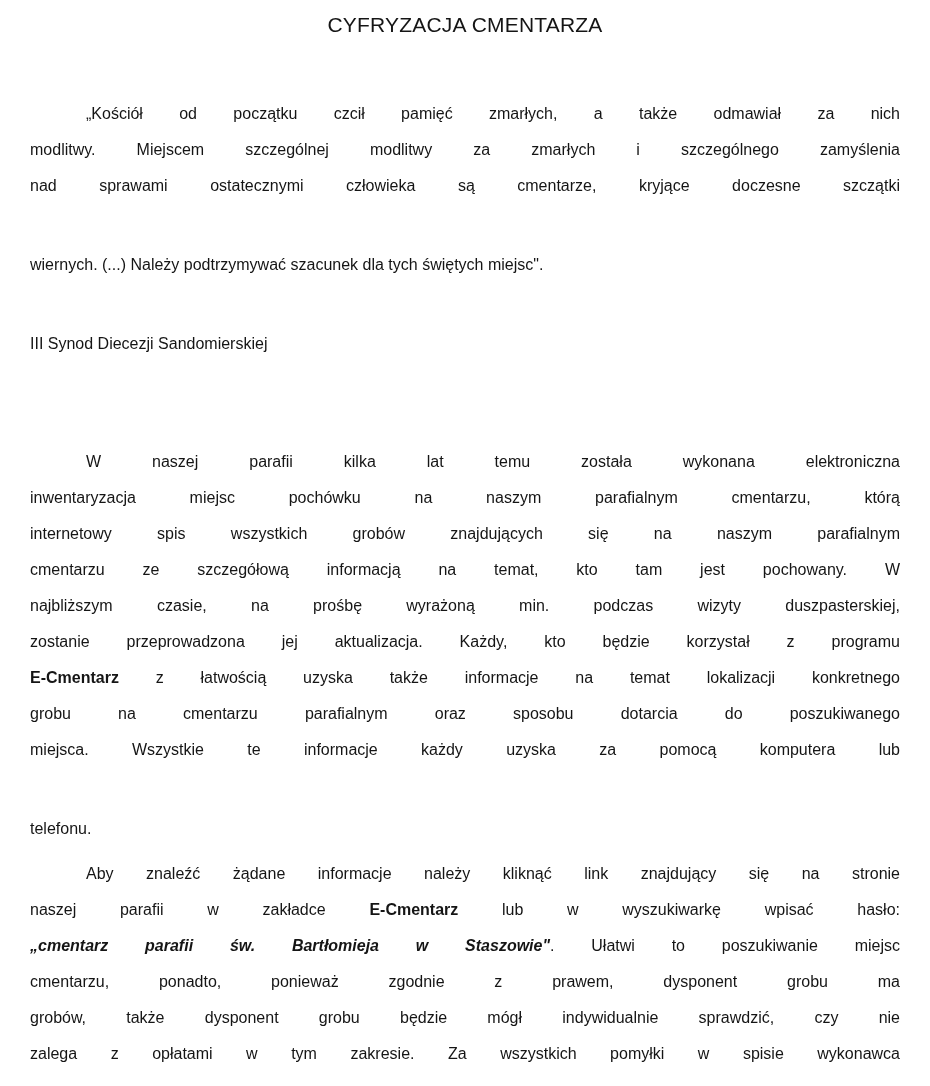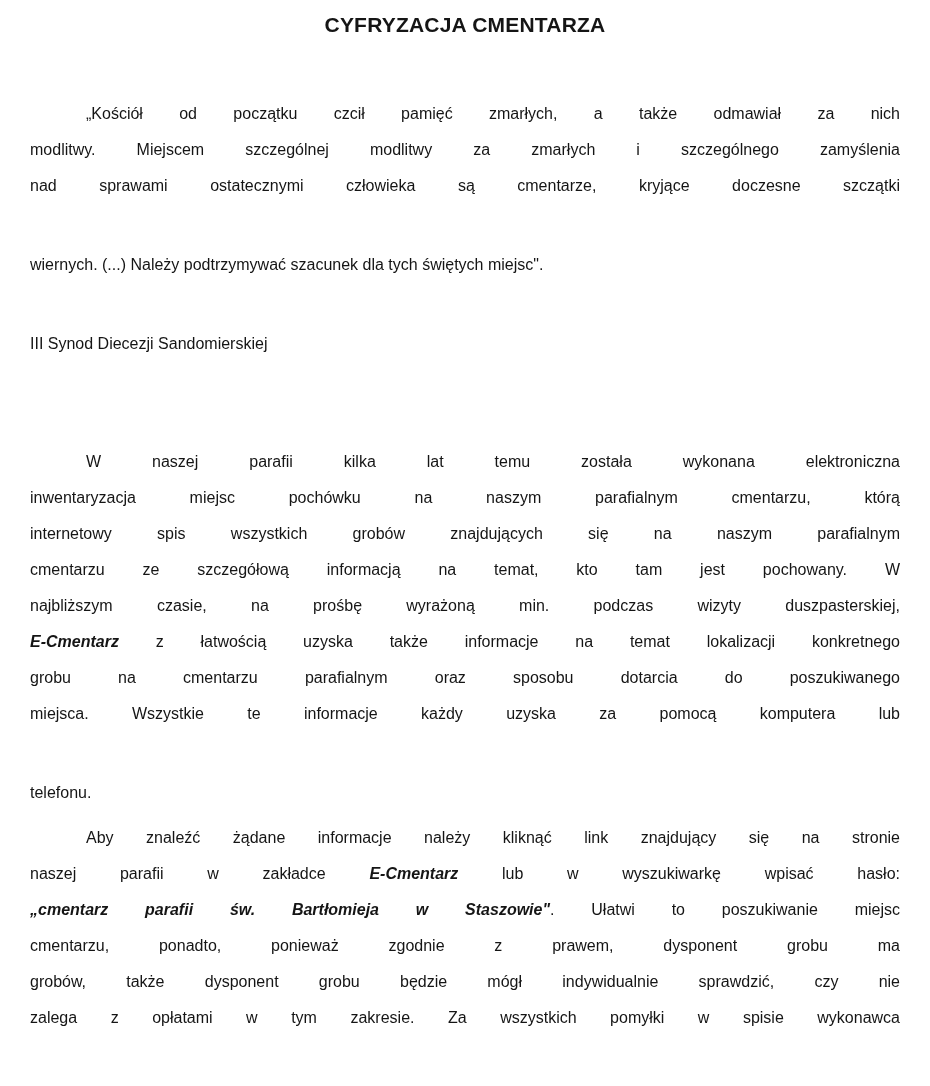--- a/index.html
+++ b/index.html
@@ -8,40 +8,40 @@
     width:930px;height:1086px;
     box-sizing:border-box;
     padding:12px 30px 0 30px;
     background:#ffffff;
     font-family:"Liberation Sans",sans-serif;
     color:#151515;
     overflow:hidden;
   }
   .title{
     font-size:21px;
-    font-weight:bold;
+    font-weight:normal;
     text-align:center;
     line-height:26px;
     margin:0 0 58px 0;
     letter-spacing:0.2px;
   }
   .para{
     font-size:16px;
     line-height:36px;
     margin:0 0 9px 0;
   }
   .line{
     text-align:justify;
     text-align-last:justify;
   }
   .line.first{ padding-left:56px; }
   .line.last{ text-align-last:left;margin-top:43px; }
   .para-attribution{ margin-bottom:82px; }
   .para-attribution .line{ text-align-last:left; }
-  .b{ font-weight:bold;font-style:italic; }
+  .b{ font-weight:bold; }
   .bi{ font-weight:bold; font-style:italic; }
 </style>
 </head>
 <body>
 
 <div class="page">
   <h1 class="title">CYFRYZACJA CMENTARZA</h1>
   <div id="paragraphs">
       <div class="para para-opening-quote">
         <div class="line first"><span>„Kościół od początku czcił pamięć zmarłych, a także odmawiał za nich</span></div>
@@ -51,20 +51,21 @@
       </div>
       <div class="para para-attribution">
         <div class="line last"><span>III Synod Diecezji Sandomierskiej</span></div>
       </div>
       <div class="para para-inventory-info">
         <div class="line first"><span>W naszej parafii kilka lat temu została wykonana elektroniczna</span></div>
         <div class="line"><span>inwentaryzacja miejsc pochówku na naszym parafialnym cmentarzu, którą</span></div>
         <div class="line"><span>internetowy spis wszystkich grobów znajdujących się na naszym parafialnym</span></div>
         <div class="line"><span>cmentarzu ze szczegółową informacją na temat, kto tam jest pochowany. W</span></div>
         <div class="line"><span>najbliższym czasie, na prośbę wyrażoną min. podczas wizyty duszpasterskiej,</span></div>
+        <div class="line"><span>zostanie przeprowadzona jej aktualizacja. Każdy, kto będzie korzystał z programu</span></div>
         <div class="line"><span class="b">E-Cmentarz</span><span> z łatwością uzyska także informacje na temat lokalizacji konkretnego</span></div>
         <div class="line"><span>grobu na cmentarzu parafialnym oraz sposobu dotarcia do poszukiwanego</span></div>
         <div class="line"><span>miejsca. Wszystkie te informacje każdy uzyska za pomocą komputera lub</span></div>
         <div class="line last"><span>telefonu.</span></div>
       </div>
       <div class="para para-search-instructions">
         <div class="line first"><span>Aby znaleźć żądane informacje należy kliknąć link znajdujący się na stronie</span></div>
         <div class="line"><span>naszej parafii w zakładce </span><span class="b">E-Cmentarz</span><span> lub w wyszukiwarkę wpisać hasło:</span></div>
         <div class="line"><span class="bi">„cmentarz parafii św. Bartłomieja w Staszowie"</span><span>. Ułatwi to poszukiwanie miejsc</span></div>
         <div class="line"><span>cmentarzu, ponadto, ponieważ zgodnie z prawem, dysponent grobu ma</span></div>

